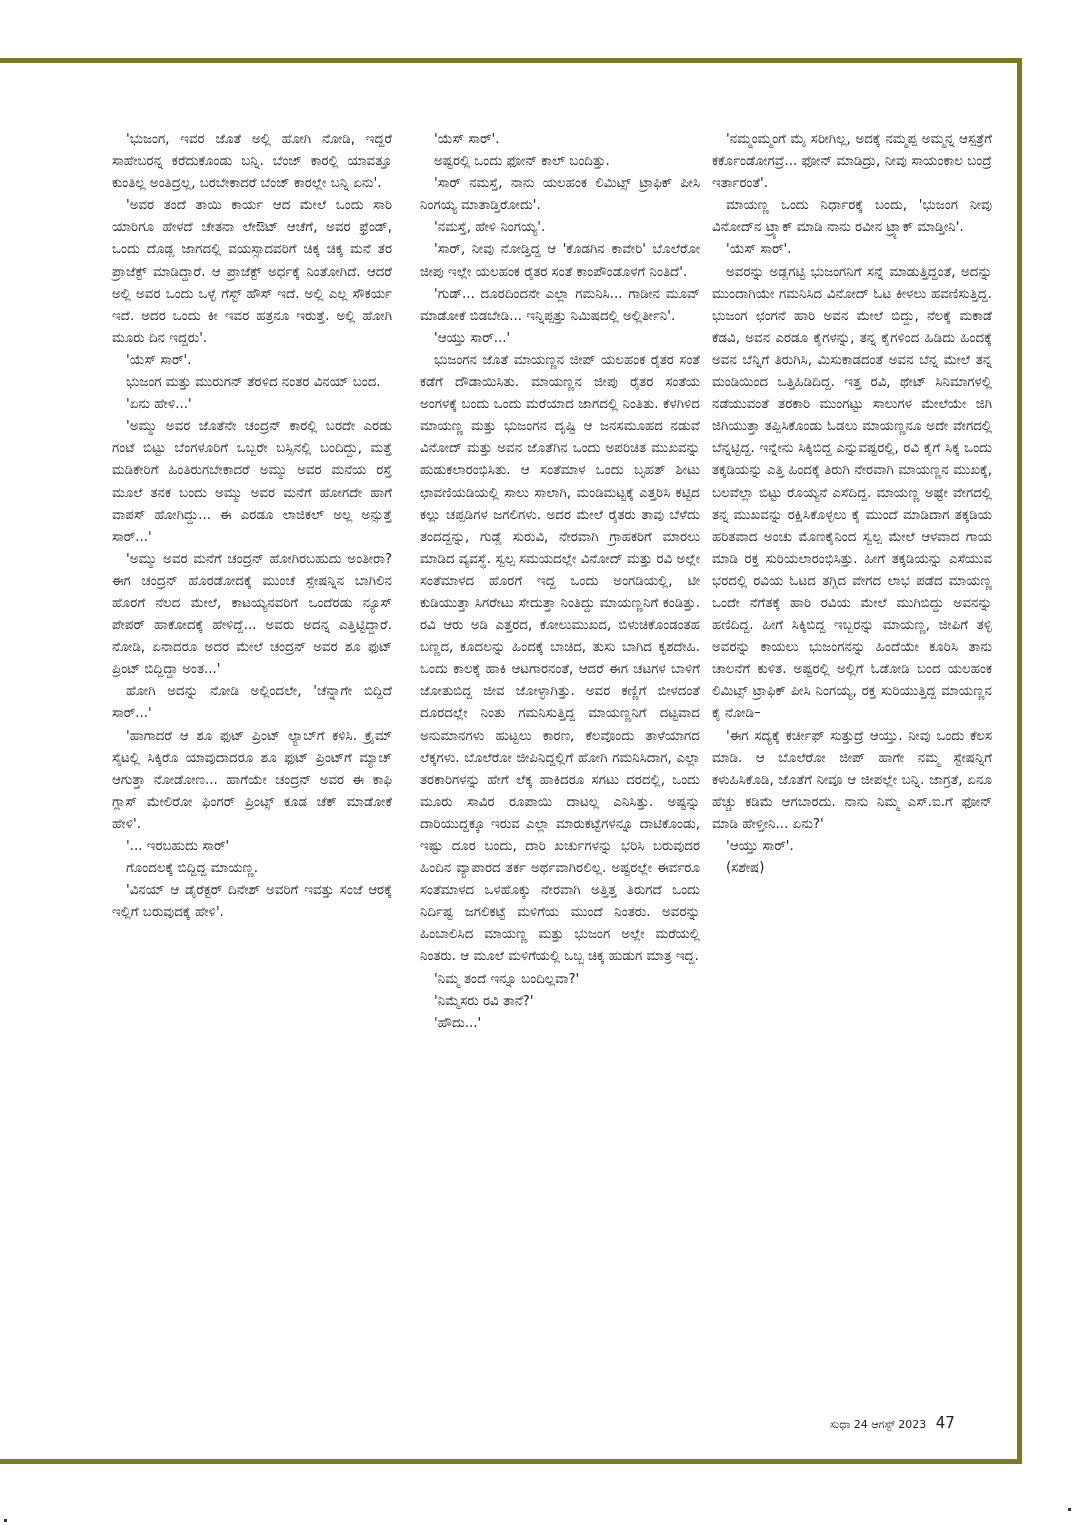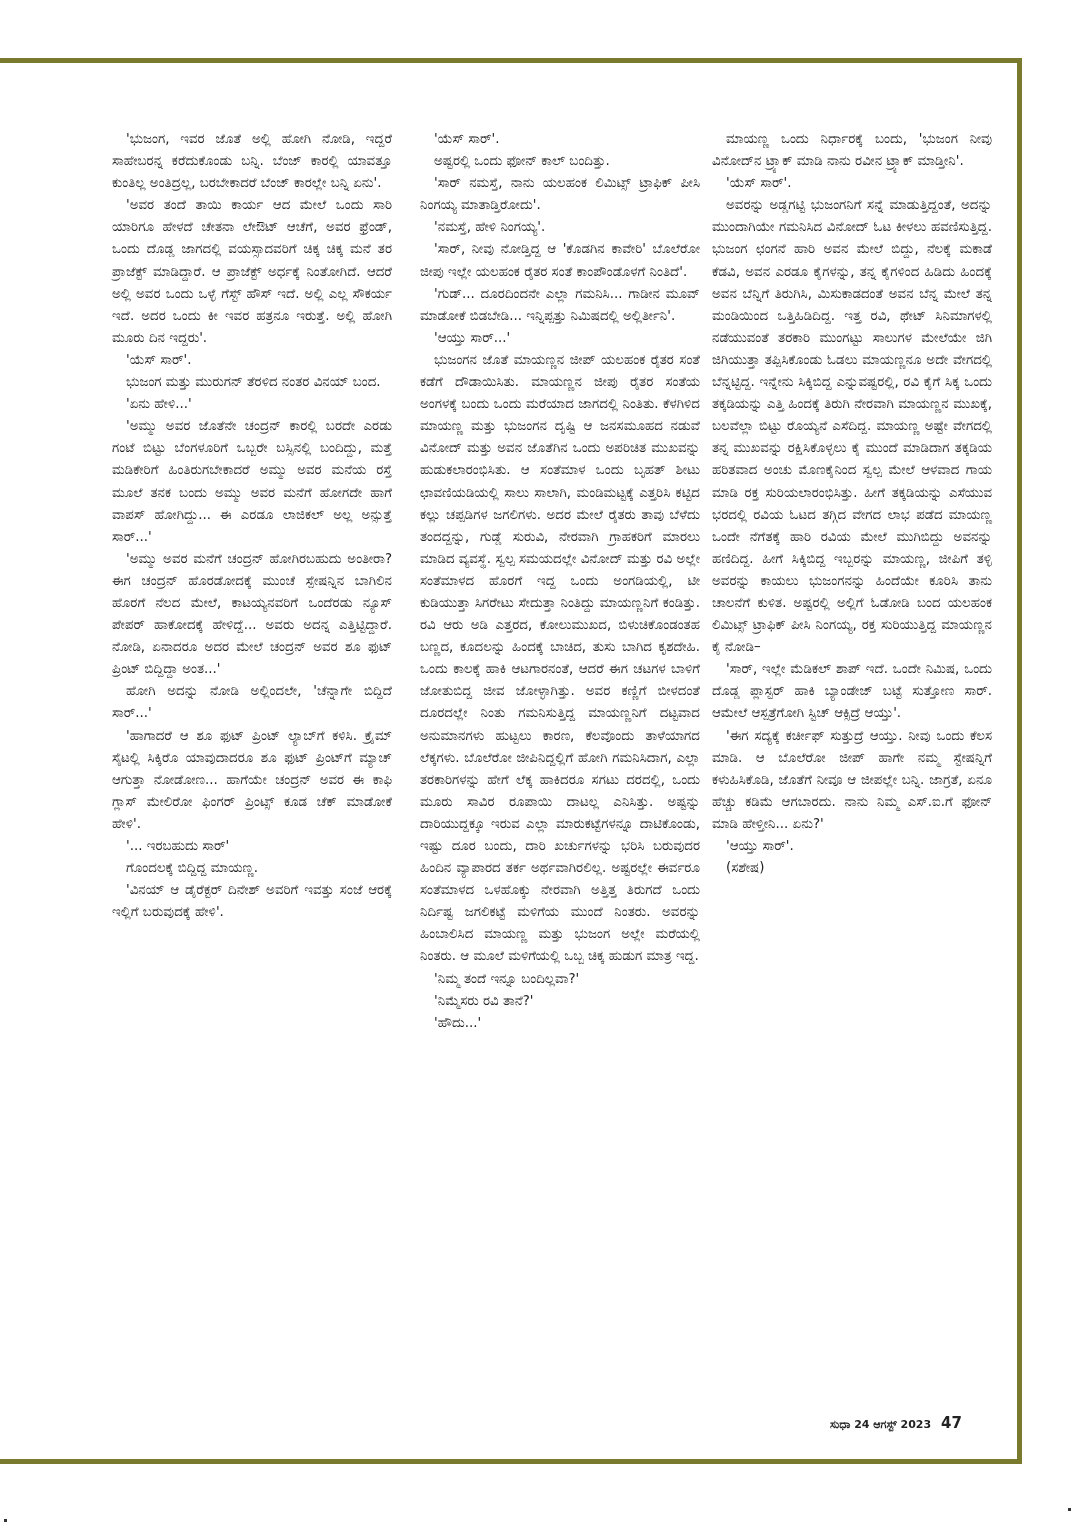--- a/index.html
+++ b/index.html
@@ -6,21 +6,21 @@
   body { width:1078px; height:1525px; position:relative; overflow:hidden;
          font-family:"DejaVu Sans", sans-serif; color:#222; }
   .frame-top { position:absolute; left:0; top:58px; width:1022px; height:5px; background:#7a7a2e; }
   .frame-right { position:absolute; left:1017px; top:58px; width:5px; height:1406px; background:#7a7a2e; }
   .frame-bottom { position:absolute; left:0; top:1459px; width:1022px; height:5px; background:#7a7a2e; }
   .col { position:absolute; top:128px; width:280px; font-size:13.4px; line-height:22.1px; text-align:justify; }
   .col p { margin:0; text-indent:14px; }
   .c1 { left:112px; }
   .c2 { left:420px; }
   .c3 { left:712px; }
-  .footer { position:absolute; left:830px; top:1414px; font-size:11px; font-weight:bold; color:#222;text-align:center; }
+  .footer { position:absolute; left:830px; top:1414px; font-size:11px; font-weight:normal; color:#222;text-align:center; }
   .footer .pg { font-size:15px; margin-left:6px; }
   .crop { position:absolute; width:3px; height:3px; background:#333; }
 </style>
 </head>
 <body>
 
 <div class="frame-top"></div>
 <div class="frame-right"></div>
 <div class="frame-bottom"></div>
 
@@ -45,24 +45,24 @@
     <p>'ನಮಸ್ತೆ, ಹೇಳಿ ನಿಂಗಯ್ಯ'.</p>
     <p>'ಸಾರ್, ನೀವು ನೋಡ್ತಿದ್ದ ಆ 'ಕೊಡಗಿನ ಕಾವೇರಿ' ಬೊಲೆರೋ ಜೀಪು ಇಲ್ಲೇ ಯಲಹಂಕ ರೈತರ ಸಂತೆ ಕಾಂಪೌಂಡೊಳಗೆ ನಿಂತಿದೆ'.</p>
     <p>'ಗುಡ್... ದೂರದಿಂದನೇ ಎಲ್ಲಾ ಗಮನಿಸಿ... ಗಾಡೀನ ಮೂವ್ ಮಾಡೋಕೆ ಬಿಡಬೇಡಿ... ಇನ್ನಿಪ್ಪತ್ತು ನಿಮಿಷದಲ್ಲಿ ಅಲ್ಲಿರ್ತೀನಿ'.</p>
     <p>'ಆಯ್ತು ಸಾರ್...'</p>
     <p>ಭುಜಂಗನ ಜೊತೆ ಮಾಯಣ್ಣನ ಜೀಪ್ ಯಲಹಂಕ ರೈತರ ಸಂತೆ ಕಡೆಗೆ ದೌಡಾಯಿಸಿತು. ಮಾಯಣ್ಣನ ಜೀಪು ರೈತರ ಸಂತೆಯ ಅಂಗಳಕ್ಕೆ ಬಂದು ಒಂದು ಮರೆಯಾದ ಜಾಗದಲ್ಲಿ ನಿಂತಿತು. ಕೆಳಗಿಳಿದ ಮಾಯಣ್ಣ ಮತ್ತು ಭುಜಂಗನ ದೃಷ್ಟಿ ಆ ಜನಸಮೂಹದ ನಡುವೆ ವಿನೋದ್ ಮತ್ತು ಅವನ ಜೊತೆಗಿನ ಒಂದು ಅಪರಿಚಿತ ಮುಖವನ್ನು ಹುಡುಕಲಾರಂಭಿಸಿತು. ಆ ಸಂತೆಮಾಳ ಒಂದು ಬೃಹತ್ ಶೀಟು ಛಾವಣಿಯಡಿಯಲ್ಲಿ ಸಾಲು ಸಾಲಾಗಿ, ಮಂಡಿಮಟ್ಟಕ್ಕೆ ಎತ್ತರಿಸಿ ಕಟ್ಟಿದ ಕಲ್ಲು ಚಪ್ಪಡಿಗಳ ಜಗಲಿಗಳು. ಅದರ ಮೇಲೆ ರೈತರು ತಾವು ಬೆಳೆದು ತಂದದ್ದನ್ನು, ಗುಡ್ಡೆ ಸುರುವಿ, ನೇರವಾಗಿ ಗ್ರಾಹಕರಿಗೆ ಮಾರಲು ಮಾಡಿದ ವ್ಯವಸ್ಥೆ. ಸ್ವಲ್ಪ ಸಮಯದಲ್ಲೇ ವಿನೋದ್ ಮತ್ತು ರವಿ ಅಲ್ಲೇ ಸಂತೆಮಾಳದ ಹೊರಗೆ ಇದ್ದ ಒಂದು ಅಂಗಡಿಯಲ್ಲಿ, ಟೀ ಕುಡಿಯುತ್ತಾ ಸಿಗರೇಟು ಸೇದುತ್ತಾ ನಿಂತಿದ್ದು ಮಾಯಣ್ಣನಿಗೆ ಕಂಡಿತ್ತು. ರವಿ ಆರು ಅಡಿ ಎತ್ತರದ, ಕೋಲುಮುಖದ, ಬಿಳುಚಿಕೊಂಡಂತಹ ಬಣ್ಣದ, ಕೂದಲನ್ನು ಹಿಂದಕ್ಕೆ ಬಾಚಿದ, ತುಸು ಬಾಗಿದ ಕೃಶದೇಹಿ. ಒಂದು ಕಾಲಕ್ಕೆ ಹಾಕಿ ಆಟಗಾರನಂತೆ, ಆದರೆ ಈಗ ಚಟಗಳ ಬಾಳಿಗೆ ಜೋತುಬಿದ್ದ ಜೀವ ಜೋಳ್ಳಾಗಿತ್ತು. ಅವರ ಕಣ್ಣಿಗೆ ಬೀಳದಂತೆ ದೂರದಲ್ಲೇ ನಿಂತು ಗಮನಿಸುತ್ತಿದ್ದ ಮಾಯಣ್ಣನಿಗೆ ದಟ್ಟವಾದ ಅನುಮಾನಗಳು ಹುಟ್ಟಲು ಕಾರಣ, ಕೆಲವೊಂದು ತಾಳೆಯಾಗದ ಲೆಕ್ಕಗಳು. ಬೊಲೆರೋ ಜೀಪಿನಿದ್ದಲ್ಲಿಗೆ ಹೋಗಿ ಗಮನಿಸಿದಾಗ, ಎಲ್ಲಾ ತರಕಾರಿಗಳನ್ನು ಹೇಗೆ ಲೆಕ್ಕ ಹಾಕಿದರೂ ಸಗಟು ದರದಲ್ಲಿ, ಒಂದು ಮೂರು ಸಾವಿರ ರೂಪಾಯಿ ದಾಟಲ್ಲ ಎನಿಸಿತ್ತು. ಅಷ್ಟನ್ನು ದಾರಿಯುದ್ದಕ್ಕೂ ಇರುವ ಎಲ್ಲಾ ಮಾರುಕಟ್ಟೆಗಳನ್ನೂ ದಾಟಿಕೊಂಡು, ಇಷ್ಟು ದೂರ ಬಂದು, ದಾರಿ ಖರ್ಚುಗಳನ್ನು ಭರಿಸಿ ಬರುವುದರ ಹಿಂದಿನ ವ್ಯಾಪಾರದ ತರ್ಕ ಅರ್ಥವಾಗಿರಲಿಲ್ಲ. ಅಷ್ಟರಲ್ಲೇ ಈರ್ವರೂ ಸಂತೆಮಾಳದ ಒಳಹೊಕ್ಕು ನೇರವಾಗಿ ಅತ್ತಿತ್ತ ತಿರುಗದೆ ಒಂದು ನಿರ್ದಿಷ್ಟ ಜಗಲಿಕಟ್ಟೆ ಮಳಿಗೆಯ ಮುಂದೆ ನಿಂತರು. ಅವರನ್ನು ಹಿಂಬಾಲಿಸಿದ ಮಾಯಣ್ಣ ಮತ್ತು ಭುಜಂಗ ಅಲ್ಲೇ ಮರೆಯಲ್ಲಿ ನಿಂತರು. ಆ ಮೂಲೆ ಮಳಿಗೆಯಲ್ಲಿ ಒಬ್ಬ ಚಿಕ್ಕ ಹುಡುಗ ಮಾತ್ರ ಇದ್ದ.</p>
     <p>'ನಿಮ್ಮ ತಂದೆ ಇನ್ನೂ ಬಂದಿಲ್ಲವಾ?'</p>
     <p>'ನಿಮ್ಮೆಸರು ರವಿ ತಾನೆ?'</p>
     <p>'ಹೌದು...'</p>
   </div>
 <div class="col c3">
+    <p>'ನಮ್ಮಂಮ್ಮಂಗೆ ಮೈ ಸರೀಗಿಲ್ಲ, ಅದಕ್ಕೆ ನಮ್ಮಪ್ಪ ಅಮ್ಮನ್ನ ಆಸ್ಪತ್ರೆಗೆ ಕರ್ಕೊಂಡೋಗವ್ರೆ... ಫೋನ್ ಮಾಡಿದ್ರು, ನೀವು ಸಾಯಂಕಾಲ ಬಂದ್ರೆ ಇರ್ತಾರಂತೆ'.</p>
     <p>ಮಾಯಣ್ಣ ಒಂದು ನಿರ್ಧಾರಕ್ಕೆ ಬಂದು, 'ಭುಜಂಗ ನೀವು ವಿನೋದ್‌ನ ಟ್ರ್ಯಾಕ್ ಮಾಡಿ ನಾನು ರವೀನ ಟ್ರ್ಯಾಕ್ ಮಾಡ್ತೀನಿ'.</p>
     <p>'ಯೆಸ್ ಸಾರ್'.</p>
     <p>ಅವರನ್ನು ಅಡ್ಡಗಟ್ಟಿ ಭುಜಂಗನಿಗೆ ಸನ್ನೆ ಮಾಡುತ್ತಿದ್ದಂತೆ, ಅದನ್ನು ಮುಂದಾಗಿಯೇ ಗಮನಿಸಿದ ವಿನೋದ್ ಓಟ ಕೀಳಲು ಹವಣಿಸುತ್ತಿದ್ದ. ಭುಜಂಗ ಛಂಗನೆ ಹಾರಿ ಅವನ ಮೇಲೆ ಬಿದ್ದು, ನೆಲಕ್ಕೆ ಮಕಾಡೆ ಕೆಡವಿ, ಅವನ ಎರಡೂ ಕೈಗಳನ್ನು, ತನ್ನ ಕೈಗಳಿಂದ ಹಿಡಿದು ಹಿಂದಕ್ಕೆ ಅವನ ಬೆನ್ನಿಗೆ ತಿರುಗಿಸಿ, ಮಿಸುಕಾಡದಂತೆ ಅವನ ಬೆನ್ನ ಮೇಲೆ ತನ್ನ ಮಂಡಿಯಿಂದ ಒತ್ತಿಹಿಡಿದಿದ್ದ. ಇತ್ತ ರವಿ, ಥೇಟ್ ಸಿನಿಮಾಗಳಲ್ಲಿ ನಡೆಯುವಂತೆ ತರಕಾರಿ ಮುಂಗಟ್ಟು ಸಾಲುಗಳ ಮೇಲೆಯೇ ಜಿಗಿ ಜಿಗಿಯುತ್ತಾ ತಪ್ಪಿಸಿಕೊಂಡು ಓಡಲು ಮಾಯಣ್ಣನೂ ಅದೇ ವೇಗದಲ್ಲಿ ಬೆನ್ನಟ್ಟಿದ್ದ. ಇನ್ನೇನು ಸಿಕ್ಕಿಬಿದ್ದ ಎನ್ನುವಷ್ಟರಲ್ಲಿ, ರವಿ ಕೈಗೆ ಸಿಕ್ಕ ಒಂದು ತಕ್ಕಡಿಯನ್ನು ಎತ್ತಿ ಹಿಂದಕ್ಕೆ ತಿರುಗಿ ನೇರವಾಗಿ ಮಾಯಣ್ಣನ ಮುಖಕ್ಕೆ, ಬಲವೆಲ್ಲಾ ಬಿಟ್ಟು ರೊಯ್ಯನೆ ಎಸೆದಿದ್ದ. ಮಾಯಣ್ಣ ಅಷ್ಟೇ ವೇಗದಲ್ಲಿ ತನ್ನ ಮುಖವನ್ನು ರಕ್ಷಿಸಿಕೊಳ್ಳಲು ಕೈ ಮುಂದೆ ಮಾಡಿದಾಗ ತಕ್ಕಡಿಯ ಹರಿತವಾದ ಅಂಚು ಮೊಣಕೈನಿಂದ ಸ್ವಲ್ಪ ಮೇಲೆ ಆಳವಾದ ಗಾಯ ಮಾಡಿ ರಕ್ತ ಸುರಿಯಲಾರಂಭಿಸಿತ್ತು. ಹೀಗೆ ತಕ್ಕಡಿಯನ್ನು ಎಸೆಯುವ ಭರದಲ್ಲಿ ರವಿಯ ಓಟದ ತಗ್ಗಿದ ವೇಗದ ಲಾಭ ಪಡೆದ ಮಾಯಣ್ಣ ಒಂದೇ ನೆಗೆತಕ್ಕೆ ಹಾರಿ ರವಿಯ ಮೇಲೆ ಮುಗಿಬಿದ್ದು ಅವನನ್ನು ಹಣಿದಿದ್ದ. ಹೀಗೆ ಸಿಕ್ಕಿಬಿದ್ದ ಇಬ್ಬರನ್ನು ಮಾಯಣ್ಣ, ಜೀಪಿಗೆ ತಳ್ಳಿ ಅವರನ್ನು ಕಾಯಲು ಭುಜಂಗನನ್ನು ಹಿಂದೆಯೇ ಕೂರಿಸಿ ತಾನು ಚಾಲನೆಗೆ ಕುಳಿತ. ಅಷ್ಟರಲ್ಲಿ ಅಲ್ಲಿಗೆ ಓಡೋಡಿ ಬಂದ ಯಲಹಂಕ ಲಿಮಿಟ್ಸ್ ಟ್ರಾಫಿಕ್ ಪೀಸಿ ನಿಂಗಯ್ಯ, ರಕ್ತ ಸುರಿಯುತ್ತಿದ್ದ ಮಾಯಣ್ಣನ ಕೈ ನೋಡಿ–</p>
-    <p>'ಸಾರ್, ಇಲ್ಲೇ ಮೆಡಿಕಲ್ ಶಾಪ್ ಇದೆ. ಒಂದೇ ನಿಮಿಷ, ಒಂದು ದೊಡ್ಡ ಪ್ಲಾಸ್ಟರ್ ಹಾಕಿ ಬ್ಯಾಂಡೇಜ್ ಬಟ್ಟೆ ಸುತ್ತೋಣ ಸಾರ್. ಆಮೇಲೆ ಆಸ್ಪತ್ರೆಗೋಗಿ ಸ್ಟಿಚ್ ಆಕ್ಸಿದ್ರೆ ಆಯ್ತು'.</p>
     <p>'ಈಗ ಸದ್ಯಕ್ಕೆ ಕರ್ಚೀಫ್ ಸುತ್ತುದ್ರೆ ಆಯ್ತು. ನೀವು ಒಂದು ಕೆಲಸ ಮಾಡಿ. ಆ ಬೊಲೆರೋ ಜೀಪ್ ಹಾಗೇ ನಮ್ಮ ಸ್ಟೇಷನ್ನಿಗೆ ಕಳುಹಿಸಿಕೊಡಿ, ಜೊತೆಗೆ ನೀವೂ ಆ ಜೀಪಲ್ಲೇ ಬನ್ನಿ. ಜಾಗ್ರತೆ, ಏನೂ ಹೆಚ್ಚು ಕಡಿಮೆ ಆಗಬಾರದು. ನಾನು ನಿಮ್ಮ ಎಸ್.ಐ.ಗೆ ಫೋನ್ ಮಾಡಿ ಹೇಳ್ತೀನಿ... ಏನು?'</p>
     <p>'ಆಯ್ತು ಸಾರ್'.</p>
     <p style="text-align: left;">(ಸಶೇಷ)</p>
   </div>
 
 <div class="footer">
   <span>ಸುಧಾ</span>
   <span>24 ಆಗಸ್ಟ್ 2023</span>
   <span class="pg">47</span>
 </div>

